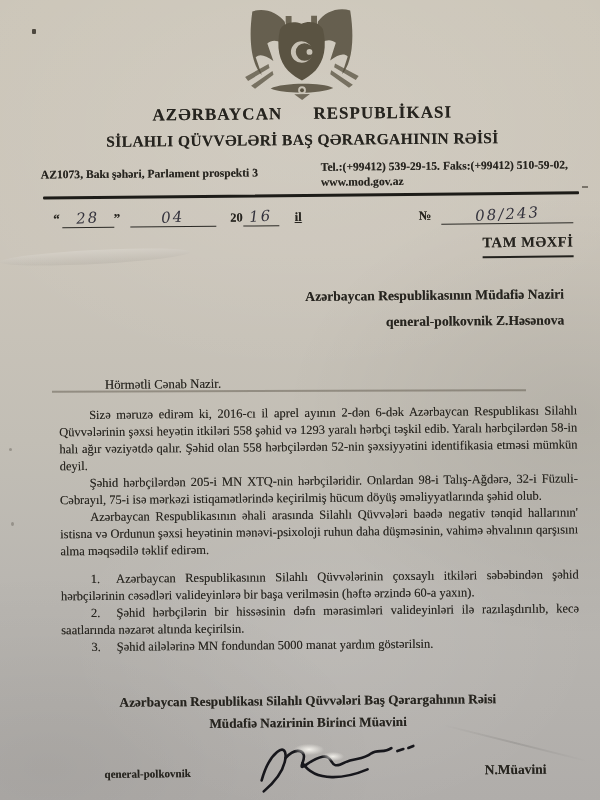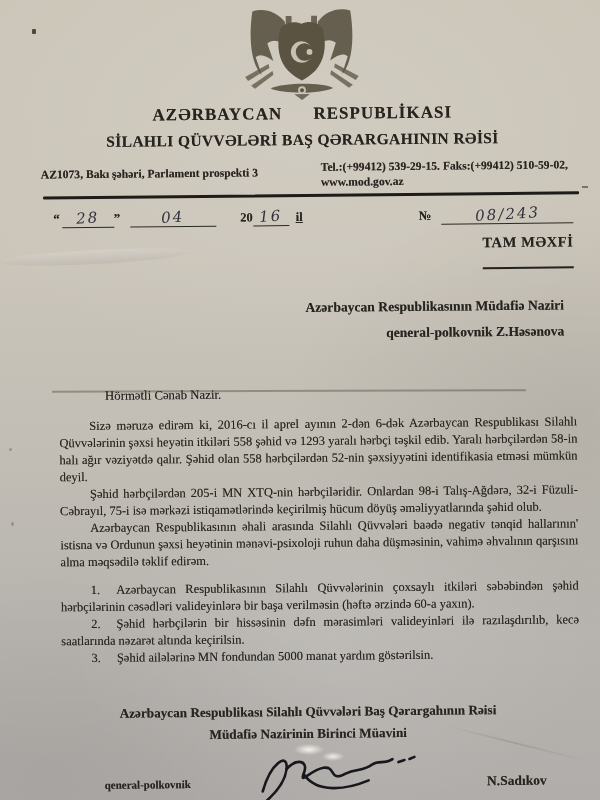--- a/index.html
+++ b/index.html
@@ -24,25 +24,25 @@
   .addr-left{font-weight:bold;font-size:11.6px;padding-top:6px;}
   .addr-right{font-weight:bold;font-size:11.6px;line-height:15px;width:258px;}
   .rule{margin:4px 24px 0 40px;height:3px;background:#1d1c18;border-radius:1px;}
 
   .dateline{display:flex;align-items:baseline;margin:10px 30px 0 50px;font-size:12.5px;font-weight:bold;}
   .blank{display:inline-block;border-bottom:1.6px solid #2a2925;text-align:center;vertical-align:baseline;}
   .b-day{width:52px;} .b-month{width:86px;margin-left:8px;} .b-year{width:36px;} .b-num{width:132px;margin-left:10px;}
   .hand{font-family:"DejaVu Serif", serif;font-style:italic;font-weight:normal;font-size:15px;color:#33323c;display:inline-block;transform:rotate(-3deg);letter-spacing:2px;}
   .q{font-size:13px;letter-spacing:2px;}
   .dl-spacer{flex:1;}
-  .printed-20{margin-left:24px;}
-  .il{margin-left:7px;text-decoration:underline;}
+  .printed-20{margin-left:14px;}
+  .il{margin-left:16px;text-decoration:underline;}
 
   .classification{text-align:right;margin:9px 30px 0 0;}
-  .classification span{display:inline-block;font-weight:bold;font-size:14.5px;letter-spacing:0.6px;border-bottom:2px solid #23221e;padding-bottom:16px;}
+  .classification span{display:inline-block;font-weight:bold;font-size:14.5px;letter-spacing:0.6px;border-bottom:2px solid #23221e;padding-bottom:5px;}
 
   .addressee{text-align:right;margin:24px 40px 0 0;font-weight:bold;font-size:13.6px;line-height:26px;}
 
   .salutation{margin:40px 0 0 100px;font-size:12.8px;}
 
   .bodytext{margin:14px 28px 0 54px;font-size:12.5px;line-height:17px;text-align:justify;}
   .bodytext p{margin:0;text-indent:30px;}
   .p3{margin-top:7px;}
   .items{margin-top:11px;}
   .item{margin:0;text-indent:30px;}
@@ -153,21 +153,21 @@
     <span class="rank soft">qeneral-polkovnik</span>
     <svg class="autograph" width="185" height="62" viewBox="0 0 185 62">
       <g stroke="#17171c" stroke-width="2.6" fill="none" stroke-linecap="round">
         <path d="M16,46 C24,18 42,6 40,24 C38,40 24,52 18,57"></path>
         <path d="M40,24 C50,13 63,15 57,29 C53,40 64,25 77,23 C90,21 82,38 99,29 C110,24 117,27 126,20 C132,16 139,20 146,15"></path>
         <path d="M57,29 C70,49 100,45 122,36"></path>
         <path d="M152,18 l6,-2"></path>
         <path d="M163,15 l5,-2"></path>
       </g>
     </svg>
-    <span class="name soft">N.Sadıkov</span>
+    <span class="name soft">N.Müavini</span>
   </div>
 
 </div>
 
 <div class="overlay">
   <div class="crease1"></div>
   <div class="crease2"></div>
   <div class="crease3"></div>
   <div class="spot-a"></div>
   <div class="spot-b"></div>

